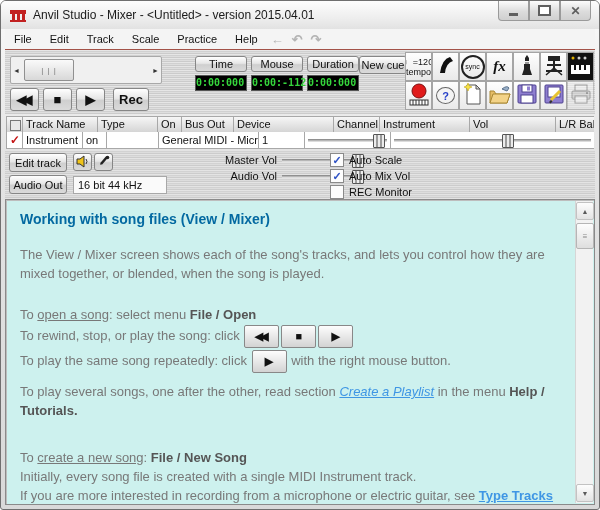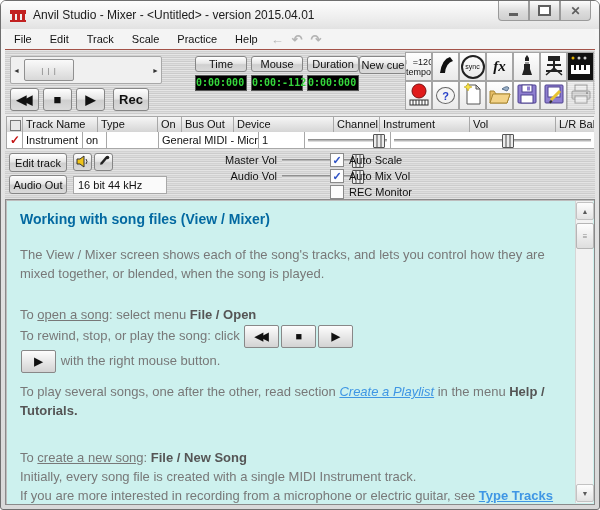--- a/index.html
+++ b/index.html
@@ -397,21 +397,21 @@
       <div class="gap8"></div>
       <p class="h-p tight"><span>To </span><span class="u">open a song</span><span>: select menu </span><b>File / Open</b></p>
       <p class="h-p tight"><span>To rewind, stop, or play the song: click</span>
         <span class="mini-btn">
             <span class="dbl">◀◀</span>
           </span><span class="mini-btn">
             <span>■</span>
           </span><span class="mini-btn">
             <span>▶</span>
           </span></p>
-      <p class="h-p tight">
+      <p class="h-p tight"><span>To play the same song repeatedly: click</span>
         <span class="mini-btn">
             <span>▶</span>
           </span>
         <span>with the right mouse button.</span></p>
       <div class="gap8"></div>
       <p class="h-p"><span>To play several songs, one after the other, read section </span><a class="link-i">Create a Playlist</a><span> in the menu </span><b>Help / Tutorials.</b></p>
       <div class="gap14"></div>
       <p class="h-p tight"><span>To </span><span class="u">create a new song</span><span>: </span><b>File / New Song</b></p>
       <p class="h-p tight">Initially, every song file is created with a single MIDI Instrument track.</p>
       <p class="h-p tight"><span>If you are more interested in recording from a microphone or electric guitar, see </span><a class="link-b">Type Tracks</a><span> below.</span></p>

